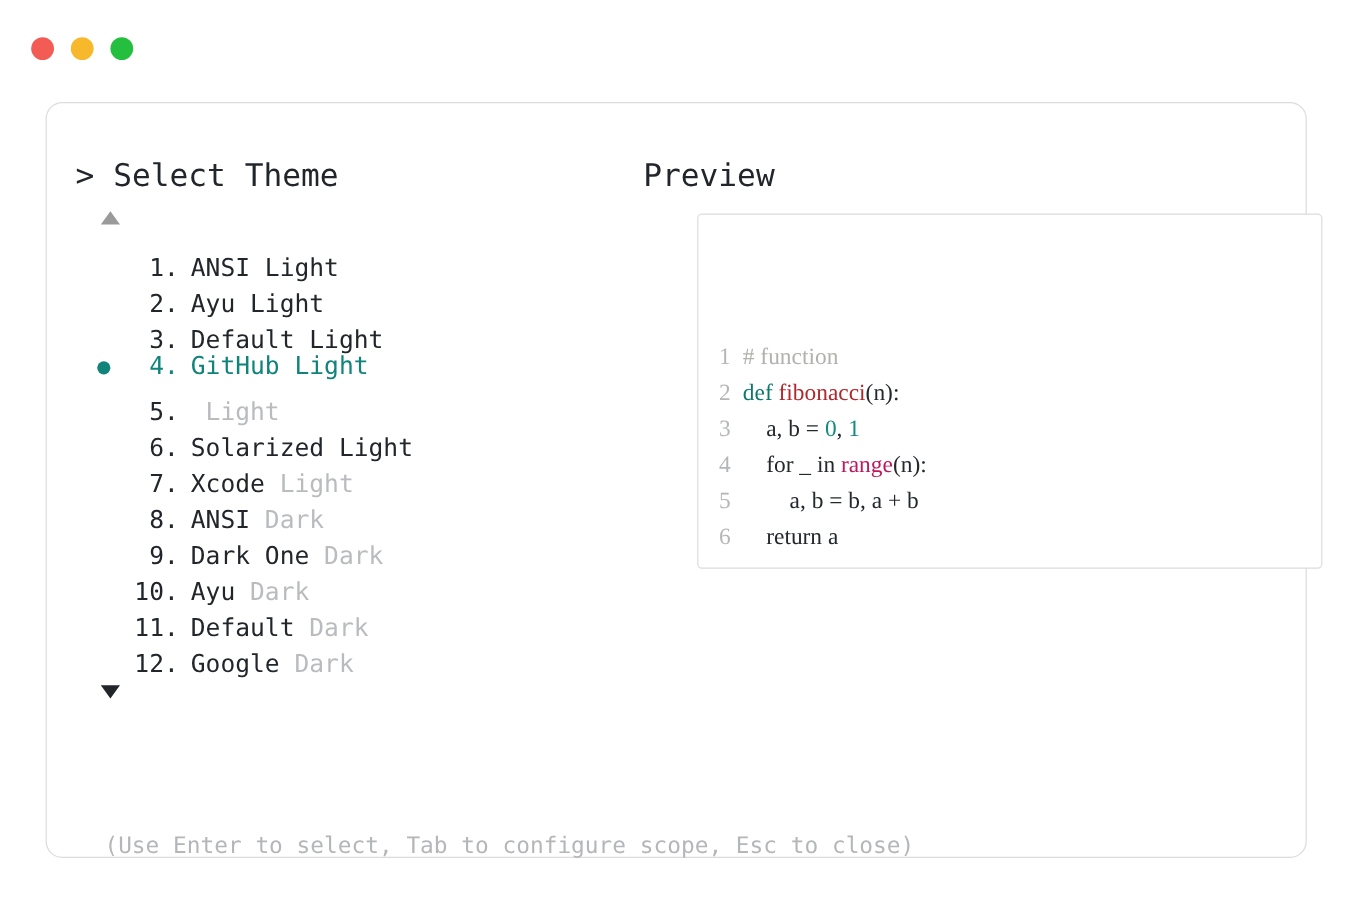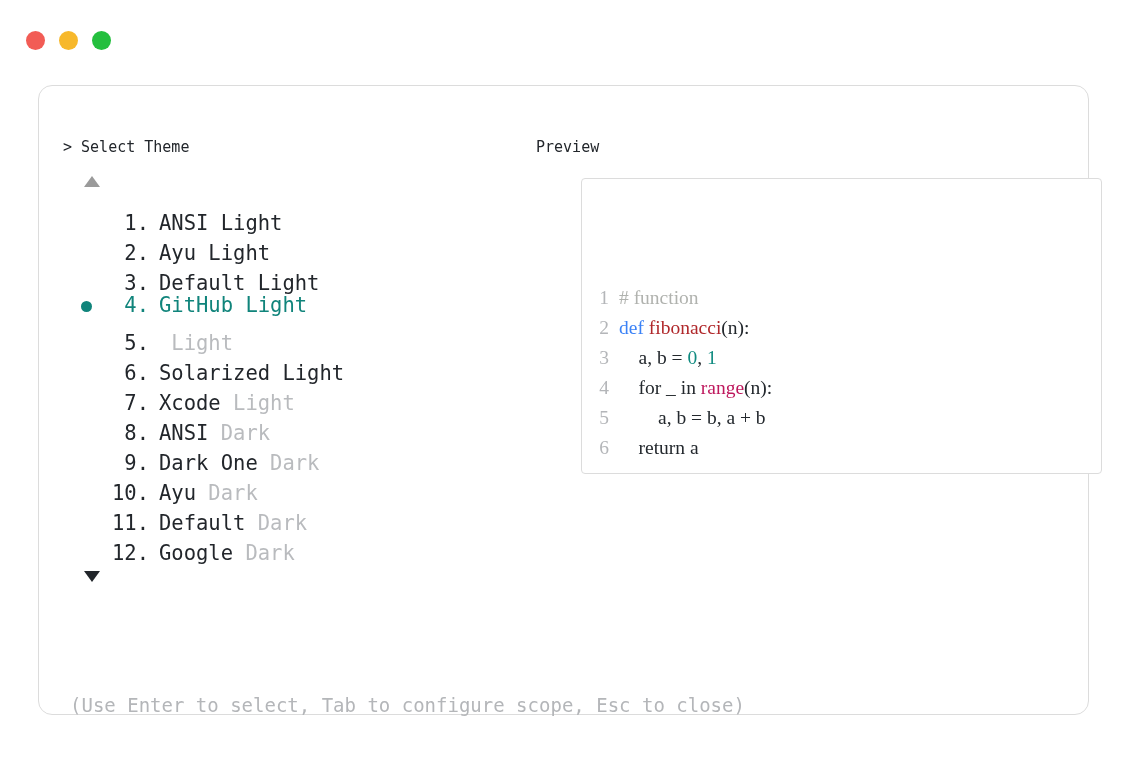--- a/index.html
+++ b/index.html
@@ -58,21 +58,21 @@
     width: 470px;
   }
   .right-col {
     position: absolute;
     left: 497px;
     top: 48px;
     width: 530px;
   }
 
   .heading {
-    font-size: 15px;
+    font-size: 26px;
     line-height: 26px;
     color: #22262b;
     letter-spacing: 0px;
     white-space: pre;
   }
 
   
   .arrow {
     width: 0;
     height: 0;
@@ -141,21 +141,21 @@
   .theme-row.selected .idx,
   .theme-row.selected .dotsep,
   .theme-row.selected .tname,
   .theme-row.selected .tvariant {
     color: #10847b;
   }
 
   
   .hint {
     position: absolute;
-    left: 7px;
+    left: 24px;
     top: 560px;
     font-size: 19px;
     color: #b4b6b9;
     white-space: pre;
   }
 
   
   .preview-box {
     position: absolute;
     left: 45px;
@@ -188,21 +188,21 @@
     text-align: right;
     margin-right: 10px;
   }
 
   
   .tk-comment { color: #b0b2ae; }
   .tk-plain   { color: #23282d; }
   .tk-fn      { color: #b0282b; text-align: right; }
   .tk-num     { color: #108b80; }
   .tk-builtin { color: #be185d; }
-  .tk-kw      { color: #3b82f6; }
+  .tk-kw      { color: #0f766e; }
 </style>
 </head>
 <body>
 
 <div class="titlebar">
   <span class="dot" style="background: rgb(242, 92, 85);"></span>
   <span class="dot" style="background: rgb(247, 184, 43);"></span>
   <span class="dot" style="background: rgb(36, 191, 62);"></span>
 </div>
 

